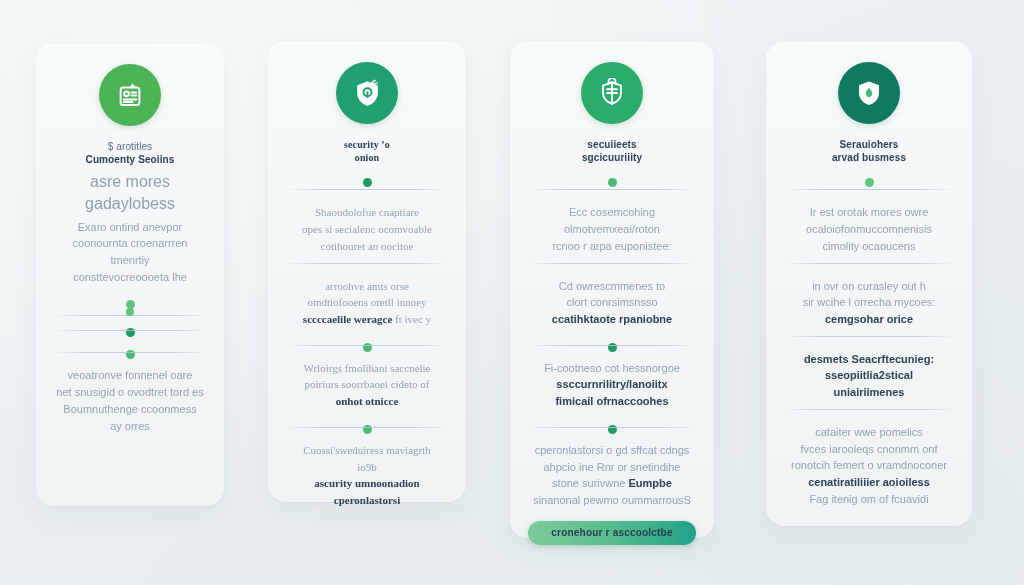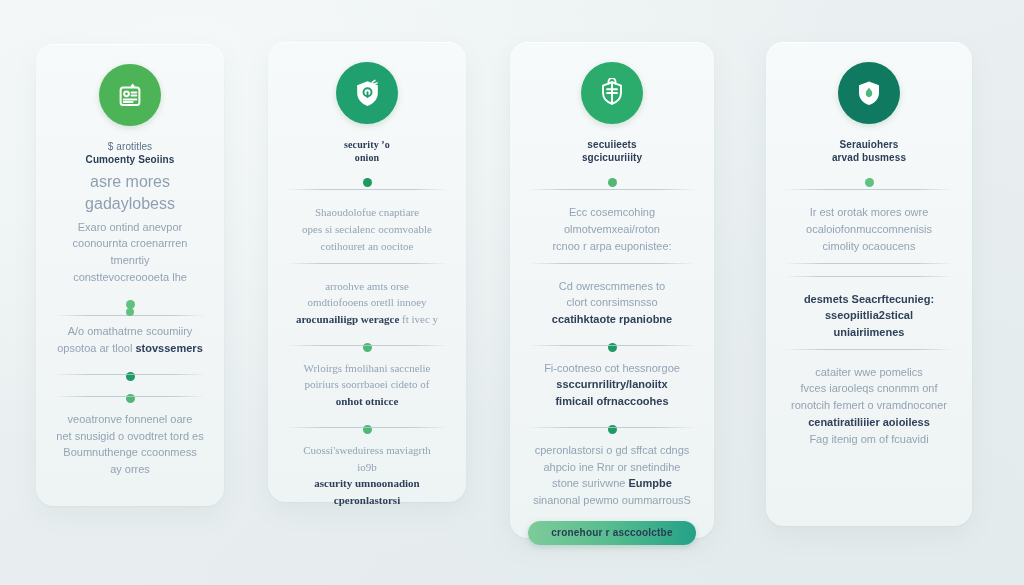--- a/index.html
+++ b/index.html
@@ -164,24 +164,20 @@
     <div class="block lead">
       <span>Exaro ontind anevpor</span><br>
       <span>coonournta croenarrren tmenrtiy</span><br>
       <span>consttevocreoooeta lhe</span>
     </div>
 
     <div class="dot" style="background:#5fc27e;"></div>
     <div class="rule"></div>
     <div class="dot sm" style="background:#5fc27e; margin-top:-18px;"></div>
 
-    <div class="block">
-      <span>A/o omathatrne scoumiiry</span><br>
-      <span>opsotoa ar tlool </span><span class="b-strong">stovssemers</span>
-    </div>
 
     <div class="dot" style="background:#1f9a63;"></div>
     <div class="rule" style="margin-top:-11px;"></div>
 
 
     <div class="dot" style="background:#4fb877;"></div>
     <div class="rule" style="margin-top:-11px;"></div>
 
     <div class="block">
       <span>veoatronve fonnenel oare</span><br>
@@ -216,21 +212,21 @@
       <span>Shaoudolofue cnaptiare</span><br>
       <span>opes si secialenc ocomvoable</span><br>
       <span>cotihouret an oocitoe</span>
     </div>
 
     <div class="rule"></div>
 
     <div class="block">
       <span>arroohve amts orse</span><br>
       <span>omdtiofooens oretll innoey</span><br>
-      <span class="b-strong">arocunailiigp weragce</span>
+      <span class="b-strong">sccccaelile weragce</span>
       <span>ft ivec y</span>
     </div>
 
     <div class="dot" style="background:#4fb877;"></div>
     <div class="rule" style="margin-top:-11px;"></div>
 
     <div class="block">
       <span>Wrloirgs fmolihani saccnelie</span><br>
       <span>poiriurs soorrbaoei cideto of</span><br>
       <span class="b-strong">onhot otnicce</span>
@@ -324,20 +320,25 @@
     <div class="rule" style="margin-top:-2px;"></div>
 
     <div class="block lead">
       <span>Ir est orotak mores owre</span><br>
       <span>ocaloiofonmuccomnenisis</span><br>
       <span>cimolity ocaoucens</span>
     </div>
 
     <div class="rule"></div>
 
+    <div class="block">
+      <span>in ovr on curasley out h</span><br>
+      <span>sir wcihe l orrecha mycoes:</span><br>
+      <span class="b-strong">cemgsohar orice</span>
+    </div>
 
     <div class="rule"></div>
 
     <div class="block">
       <span class="b-strong">desmets Seacrftecunieg:</span><br>
       <span class="b-strong">sseopiitlia2stical</span><br>
       <span class="b-strong">uniairiimenes</span>
     </div>
 
     <div class="rule"></div>

